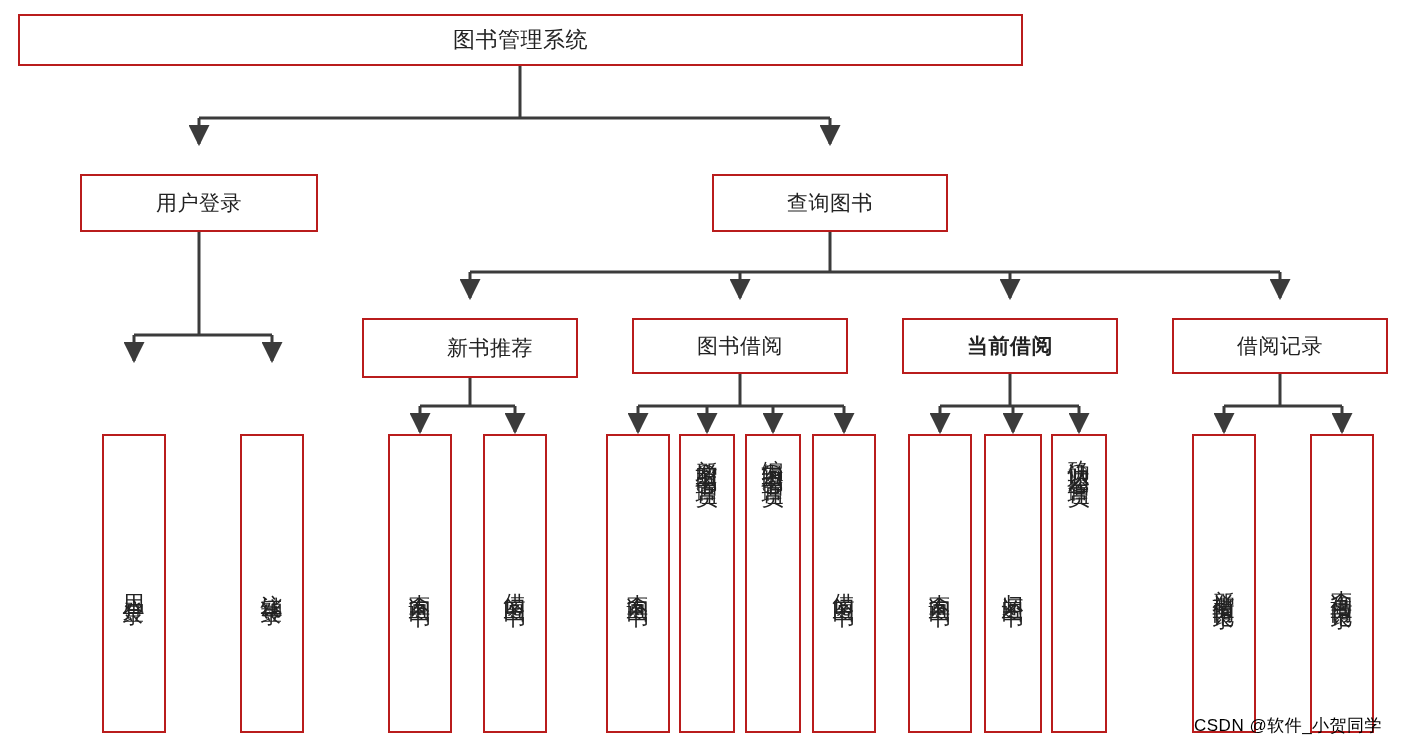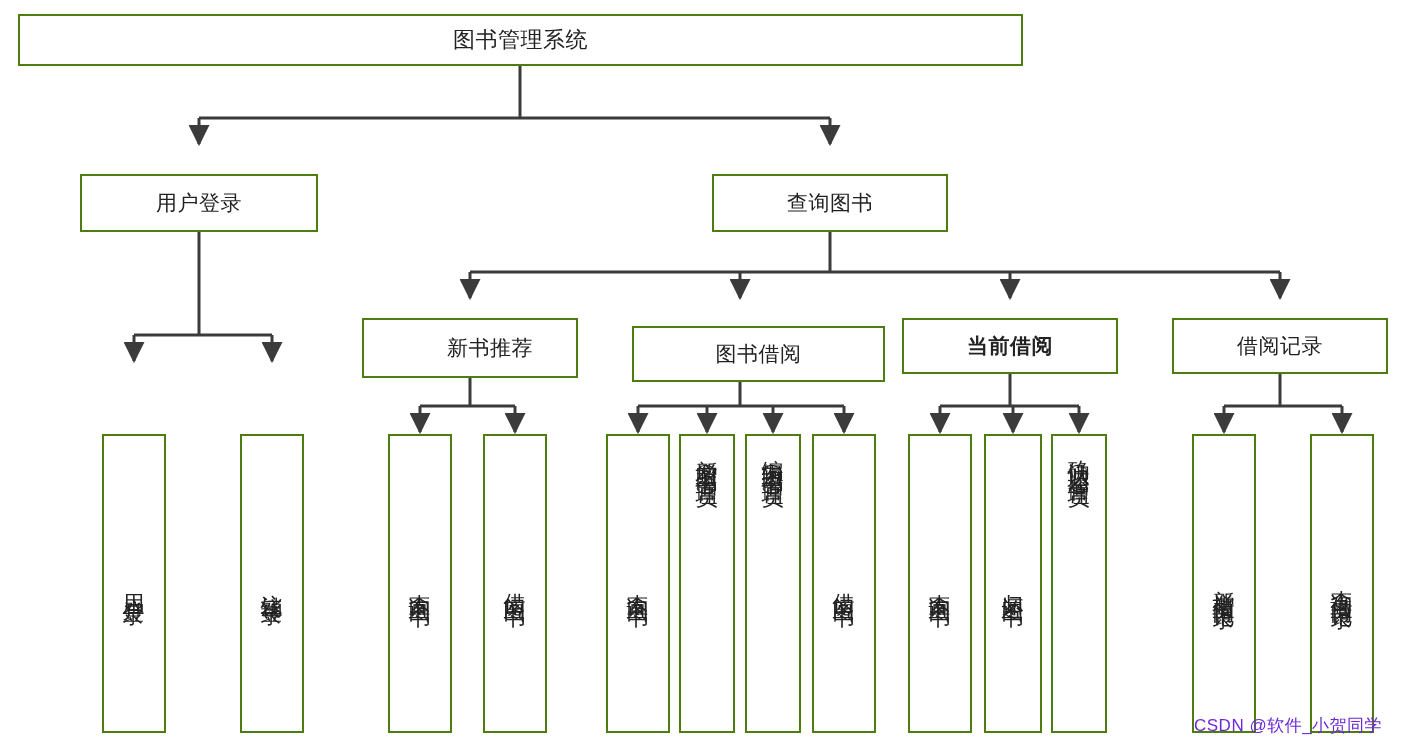--- a/index.html
+++ b/index.html
@@ -23,21 +23,21 @@
     left: 0;
     top: 0;
     width: 1405px;
     height: 747px;
     pointer-events: none;
   }
   .node {
     position: absolute;
     box-sizing: border-box;
     background: #ffffff;
-    border: 2px solid #4d7c0f;
+    border: 2px solid #b91c1c;
     display: flex;
     align-items: center;
     justify-content: center;
     color: #222222;
   }
   .node .label {
     display: block;
     text-align: center;
     line-height: 1.18;
     letter-spacing: 0.5px;
@@ -61,21 +61,21 @@
     letter-spacing: 4px;
     white-space: nowrap;
   }
   .node.v.mid {
     align-items: center;
     padding-top: 0;
   }
   .watermark {
     position: absolute;
     font-size: 17px;
-    color: #6d28d9;
+    color: #000000;
     white-space: nowrap;
     letter-spacing: 0.5px;
   }
 </style>
 </head>
 <body>
 
 <div id="canvas">
 
   <svg class="links" viewBox="0 0 1405 747" xmlns="http://www.w3.org/2000/svg">
@@ -127,21 +127,21 @@
       </div>
       <div class="node h" style="left: 80px; top: 174px; width: 238px; height: 58px;">
         <span class="label">用户登录</span>
       </div>
       <div class="node h" style="left: 712px; top: 174px; width: 236px; height: 58px;">
         <span class="label">查询图书</span>
       </div>
       <div class="node h" style="left: 362px; top: 318px; width: 216px; height: 60px; padding-left: 40px;">
         <span class="label">新书推荐</span>
       </div>
-      <div class="node h" style="left: 632px; top: 318px; width: 253px; height: 56px; margin-top: 8px;">
+      <div class="node h" style="left: 632px; top: 318px; width: 216px; height: 56px;">
         <span class="label">图书借阅</span>
       </div>
       <div class="node h" style="left: 902px; top: 318px; width: 216px; height: 56px; font-weight: bold;">
         <span class="label">当前借阅</span>
       </div>
       <div class="node h" style="left: 1172px; top: 318px; width: 216px; height: 56px;">
         <span class="label">借阅记录</span>
       </div>
       <div class="node v mid" style="left: 102px; top: 434px; width: 64px; height: 299px;">
         <span class="label">用户登录</span>

